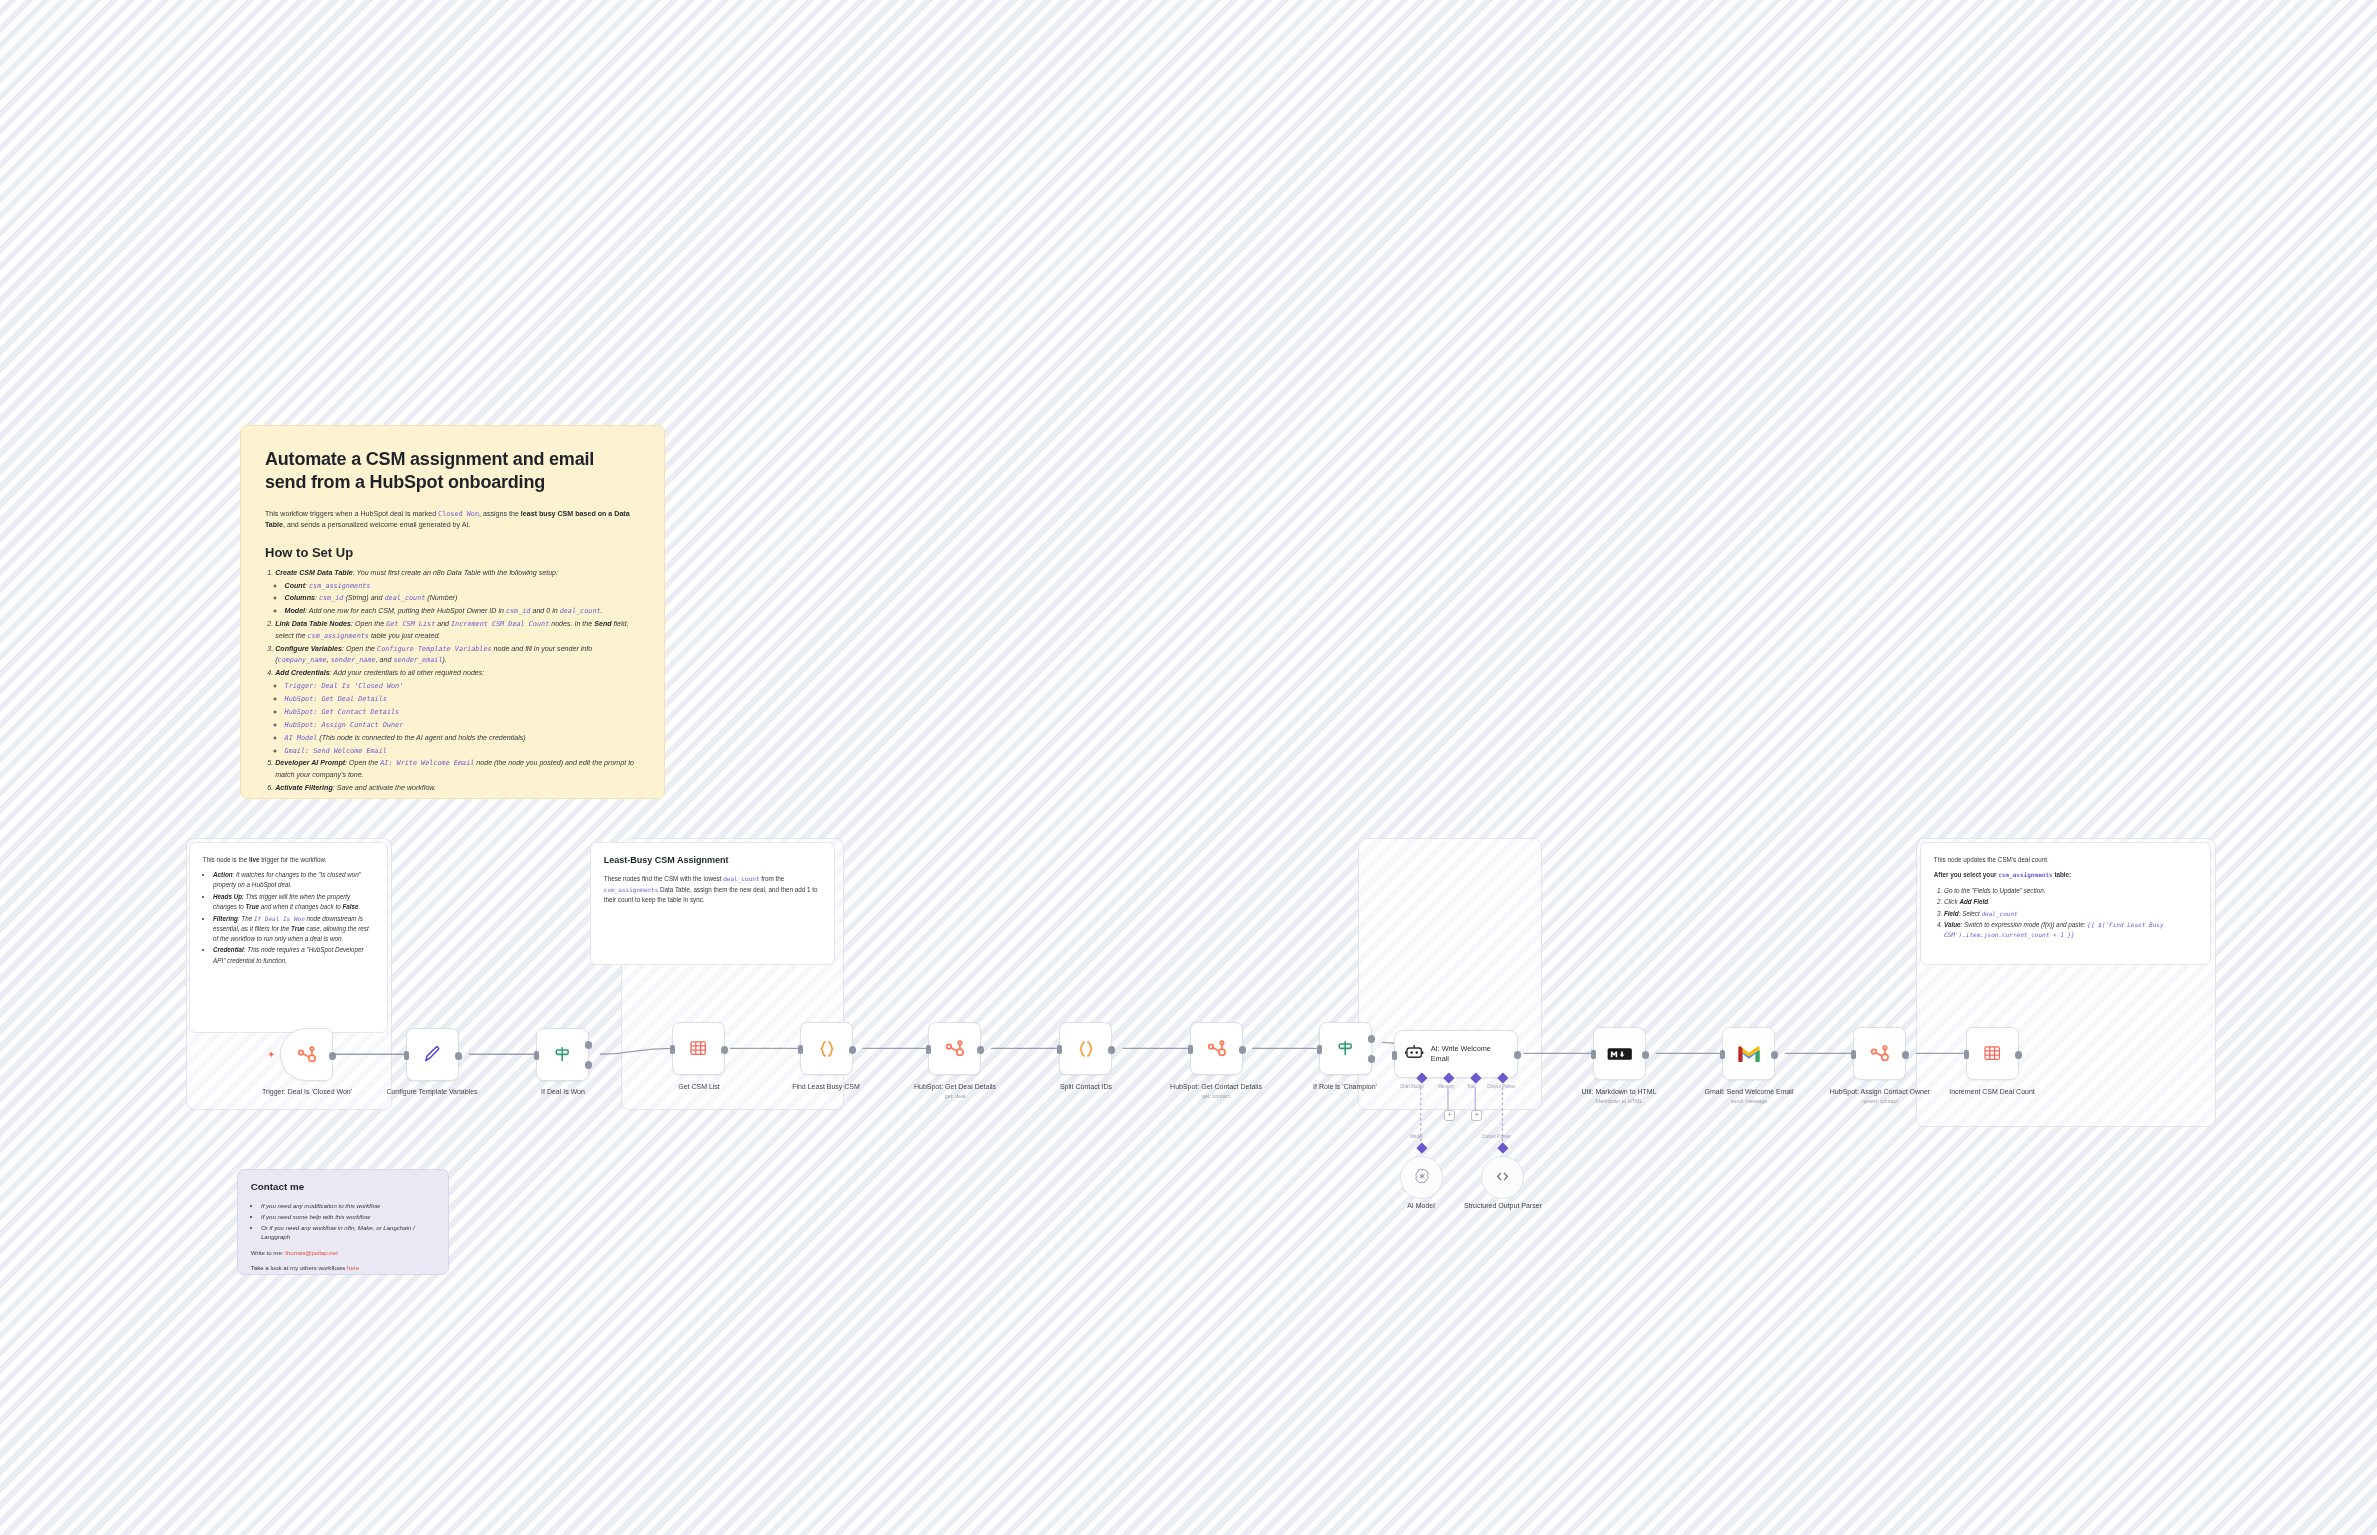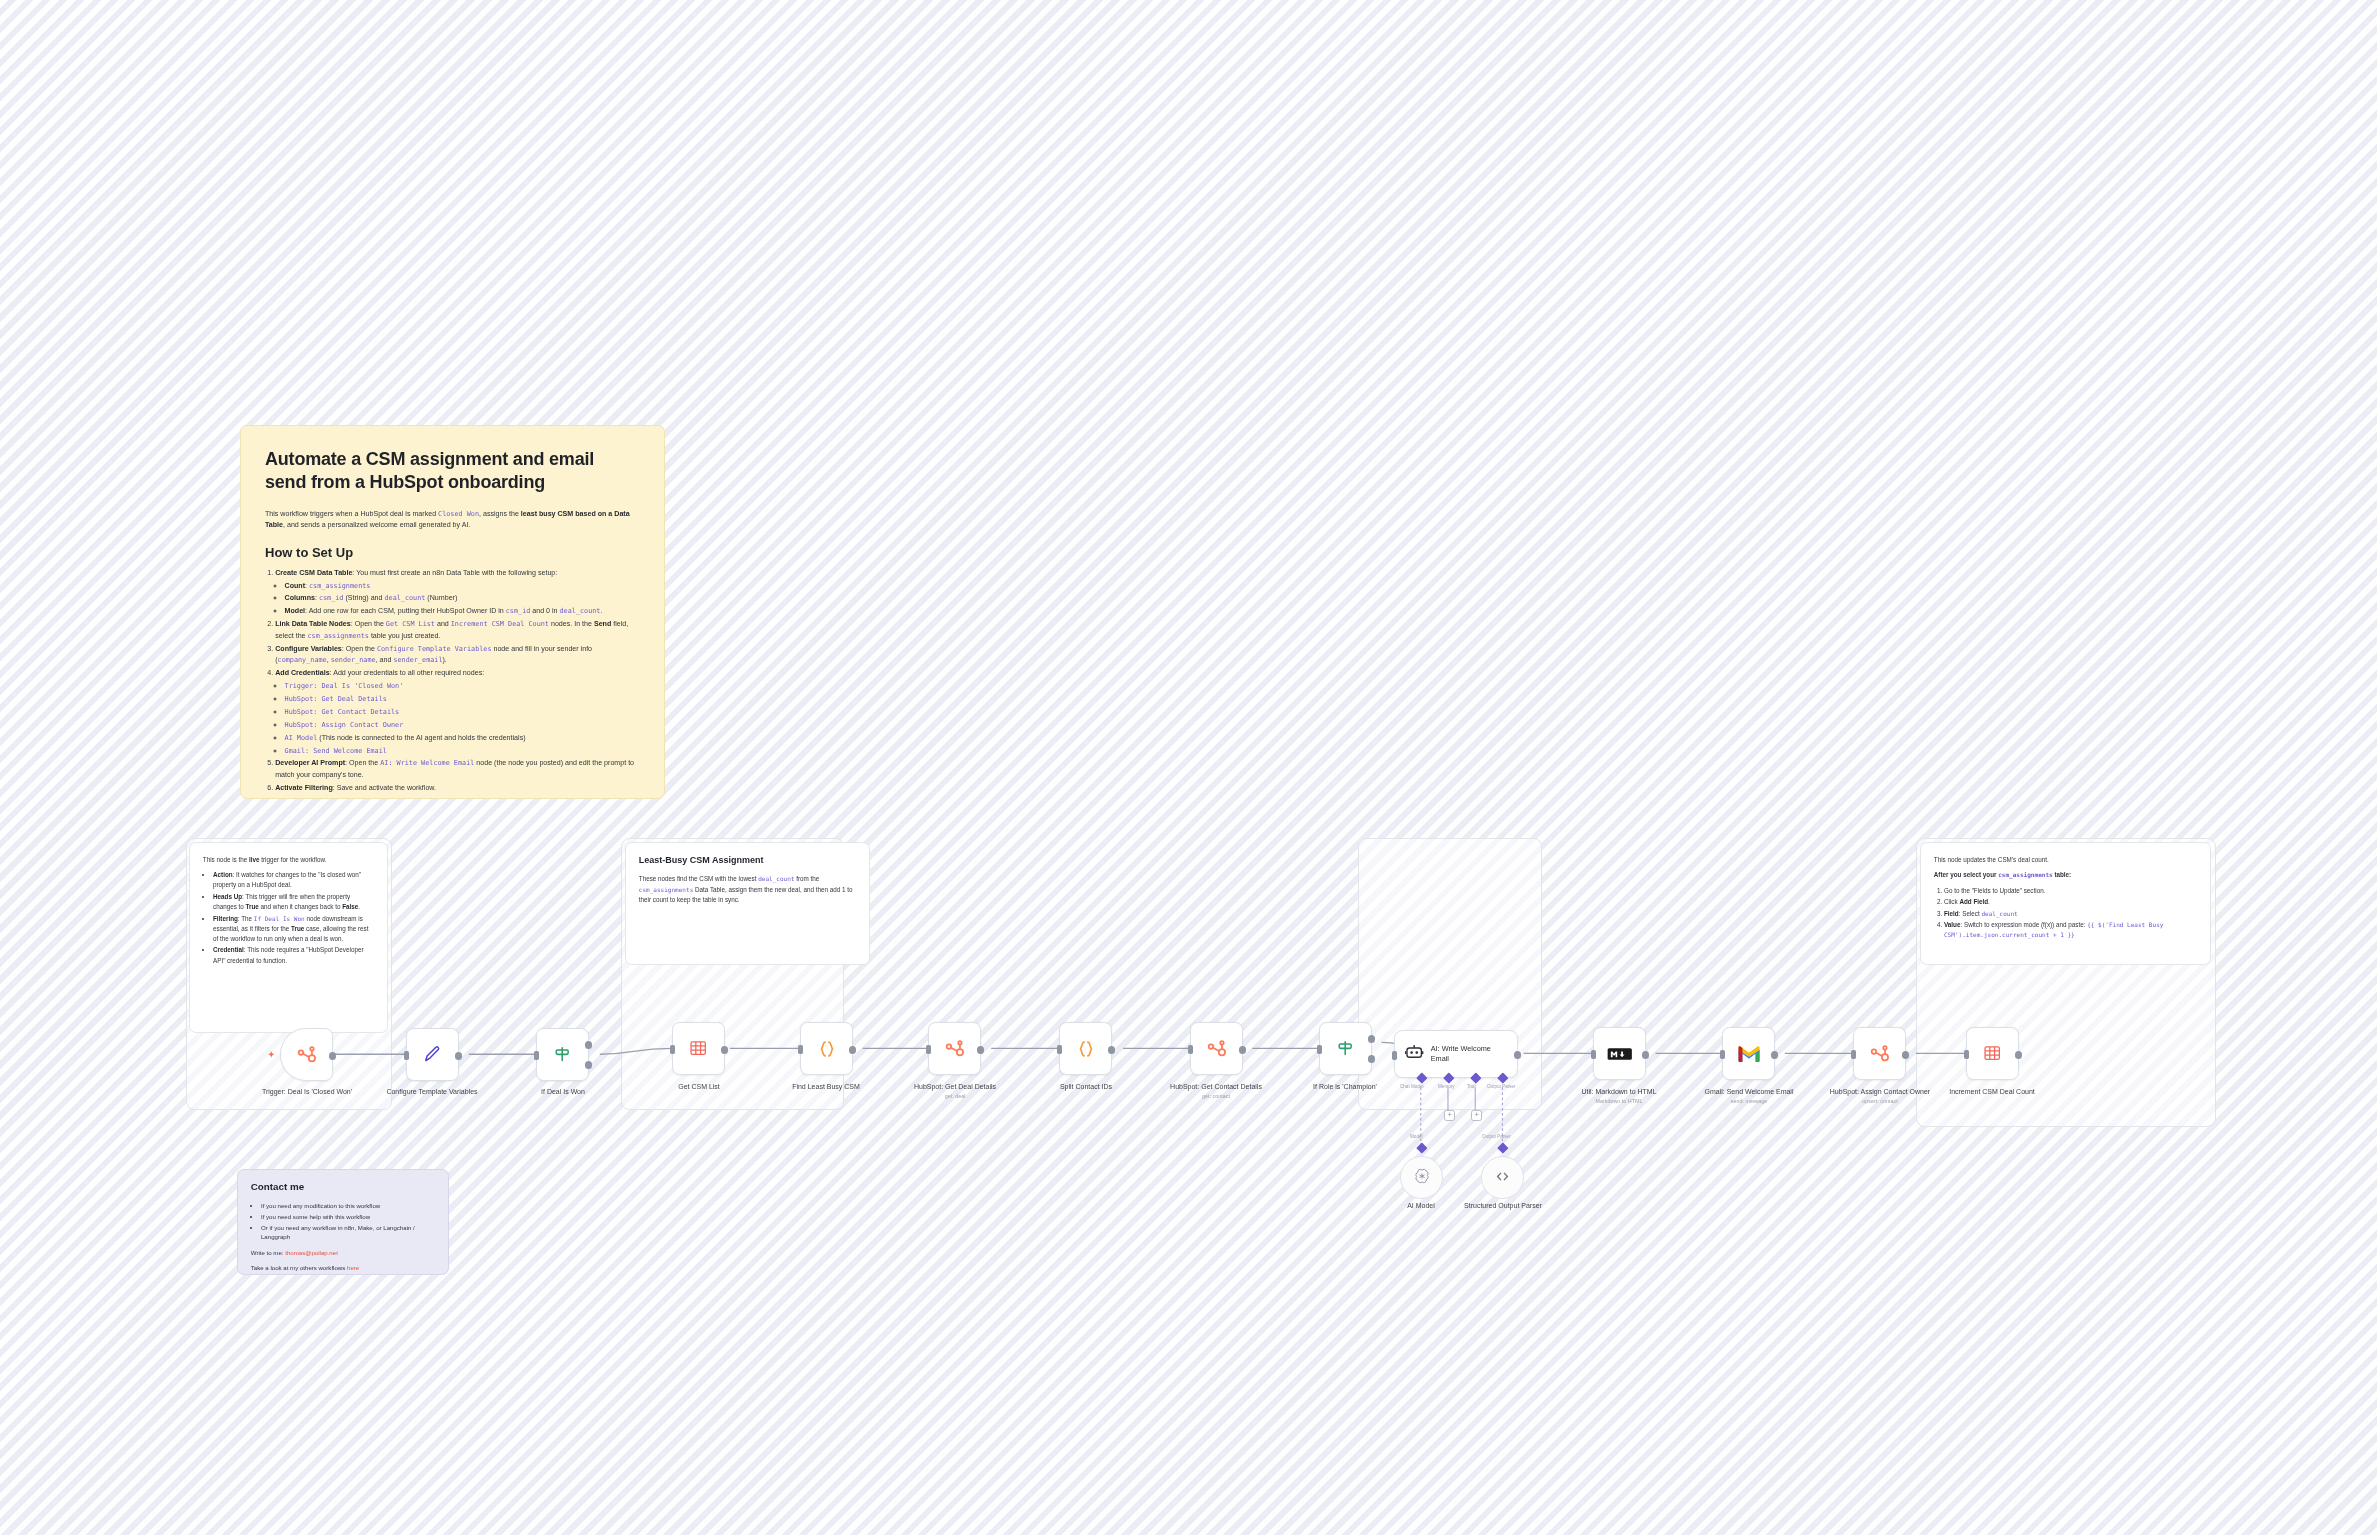--- a/index.html
+++ b/index.html
@@ -16,21 +16,21 @@
   
   .note{position:absolute;border-radius:6.8px;box-sizing:border-box;}
   .note.yellow{background:#fdf3d0;border:0.9px solid #f0e3b4;}
   .note.plain{background:#ffffff;border:0.9px solid #e4e6ec;}
   .note.lilac{background:#e9e8f5;border:0.9px solid #d7d5ec;}
 
   .note h1{font-size:18px;line-height:1.28;margin:0 0 14.5px 0;color:#1f2329;font-weight:700;letter-spacing:-0.2px;}
   .note h2{font-size:13px;line-height:1.3;margin:13.6px 0 6px 0;color:#1f2329;font-weight:700;}
   .note h3{font-size:9px;line-height:1.3;margin:0 0 7.7px 0;color:#1f2329;font-weight:700;}
   .note p{font-size:6.3px;line-height:1.62;margin:0 0 5.1px 0;color:#32363d;}
-  .note ul,.note ol{margin:0;padding-left:10.2px;}
+  .note ul,.note ol{margin:0;padding-left:10.2px;font-style:italic;}
   .note li{font-size:6.3px;line-height:1.62;color:#32363d;margin-bottom:1.3px;}
   .note ul ul,.note ol ul{padding-left:9.4px;margin-top:0.9px;}
   .note .big p{font-size:7.1px;}
   .note .big li{font-size:7.1px;line-height:1.64;}
   code{font-family:"DejaVu Sans Mono", monospace;color:#6b5bd2;font-size:0.96em;}
   b,strong{font-weight:700;color:#1f2329;}
   .note.lilac h3{font-size:9.8px;margin-bottom:6.8px;}
   .note.lilac li{font-size:6.1px;line-height:1.6;}
   .note.lilac p{font-size:6.1px;}
   a.red{color:#e8503a;text-decoration:none;}
@@ -133,21 +133,21 @@
   <div class="note plain" style="left:189px;top:842px;width:199px;height:191px;padding:12px 12.8px;">
     <p>This node is the <b>live</b> trigger for the workflow.</p>
     <ul id="trigger-bullets">
         <li><b>Action</b>: It watches for changes to the "Is closed won" property on a HubSpot deal.</li>
         <li><b>Heads Up</b>: This trigger will fire when the property changes to <b>True</b> and when it changes back to <b>False</b>.</li>
         <li><b>Filtering</b>: The <code>If Deal Is Won</code> node downstream is essential, as it filters for the <b>True</b> case, allowing the rest of the workflow to run only when a deal is won.</li>
         <li><b>Credential</b>: This node requires a "HubSpot Developer API" credential to function.</li>
       </ul>
   </div>
 
-  <div class="note plain" style="left:625px;top:842px;width:245px;height:123px;padding:12px 12.8px;">
+  <div class="note plain" style="left:590px;top:842px;width:245px;height:123px;padding:12px 12.8px;">
     <h3>Least-Busy CSM Assignment</h3>
     <p>These nodes find the CSM with the lowest <code>deal_count</code> from the <code>csm_assignments</code> Data Table, assign them the new deal, and then add 1 to their count to keep the table in sync.</p>
   </div>
 
 
   <div class="note plain" style="left:1920px;top:842px;width:291px;height:123px;padding:12px 12.8px;">
     <p>This node updates the CSM's deal count.</p>
     <p style="font-weight:700;">After you select your <code>csm_assignments</code> table:</p>
     <ol id="increment-steps">
         <li>Go to the "Fields to Update" section.</li>

